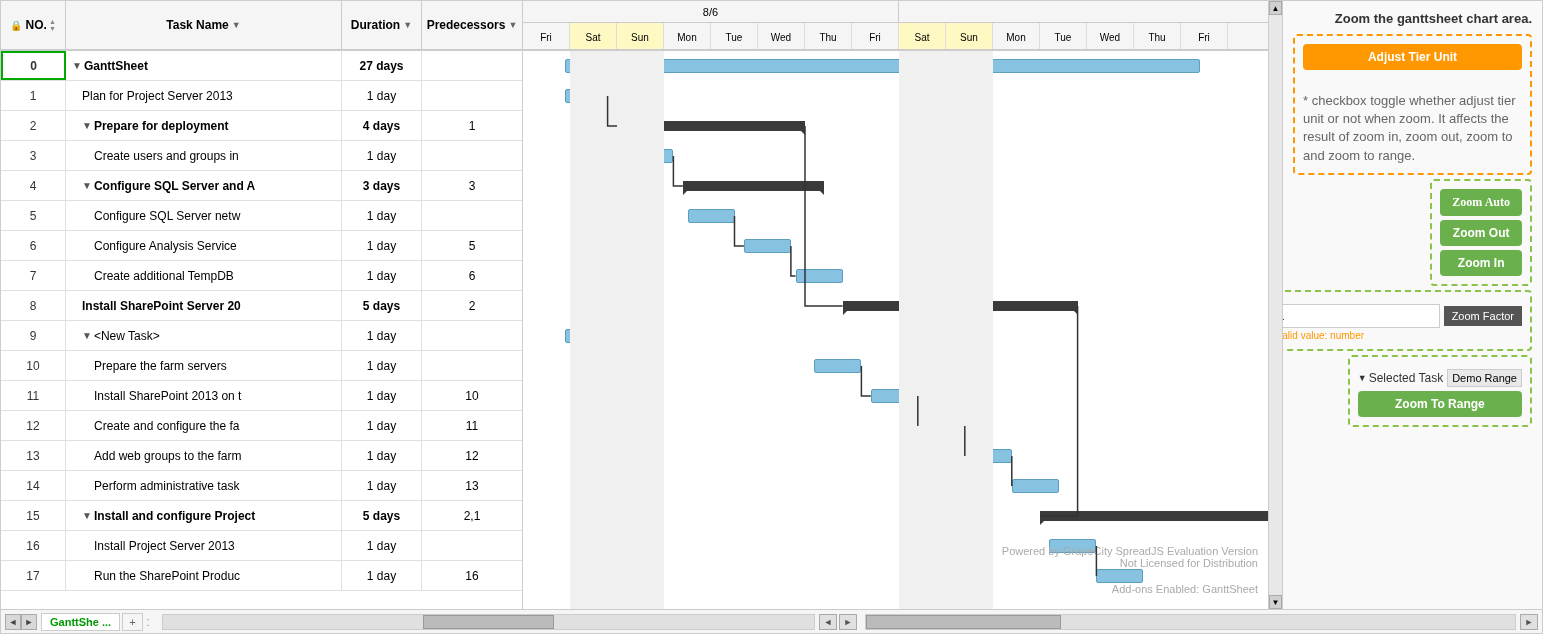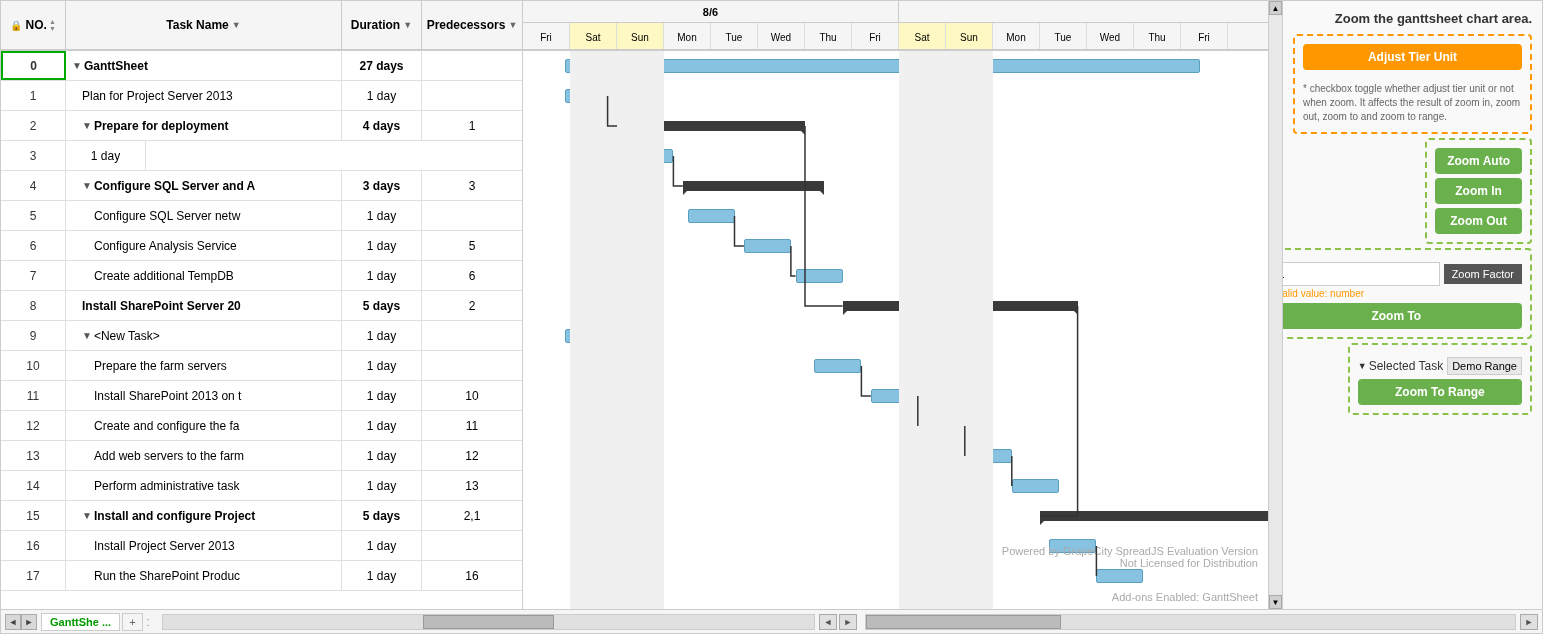--- a/index.html
+++ b/index.html
@@ -42,21 +42,21 @@
     .watermark { position: absolute; bottom: 40px; right: 10px; color: #aaa; font-size: 11px; text-align: right; pointer-events: none; }
     .addon-text { position: absolute; bottom: 10px; right: 10px; color: #aaa; font-size: 11px; text-align: right; pointer-events: none; }
 
     
     .right-panel { width: 260px; border-left: 1px solid #ccc; background: #f9f9f9; padding: 10px; display: flex; flex-direction: column; gap: 4px; overflow-y: auto; flex-shrink: 0; align-items: flex-end; }
     .panel-title { font-size: 13px; font-weight: bold; color: #333; margin-bottom: 4px; }
     .panel-section { border: 2px dashed #8bc34a; padding: 8px; border-radius: 4px; }
     .panel-section.orange-border { border-color: #ff9800; }
     .btn-orange { background: #ff9800; color: white; border: none; padding: 6px 12px; border-radius: 4px; cursor: pointer; font-weight: bold; font-size: 12px; display: block; width: 100%; text-align: center; }
     .btn-green { background: #6ab04c; color: white; border: none; padding: 6px 12px; border-radius: 4px; cursor: pointer; font-size: 12px; display: block; width: 100%; text-align: center; margin-top: 4px; font-weight: bold; }
-    .hint-text { font-size: 10px; color: #666; margin-top: 12px; line-height: 1.4; }
+    .hint-text { font-size: 13px; color: #666; margin-top: 22px; line-height: 1.4; }
     .valid-hint { font-size: 10px; color: #ff9800; margin-top: 2px; }
     .zoom-input-row { display: flex; align-items: center; gap: 4px; margin-top: 4px; }
     .zoom-input { flex: 1; border: 1px solid #ccc; padding: 4px 6px; font-size: 12px; }
     .zoom-factor-label { background: #555; color: white; padding: 4px 8px; font-size: 11px; white-space: nowrap; }
     .zoom-to-range-row { display: flex; align-items: center; gap: 4px; margin-top: 4px; }
     .zoom-to-range-label { font-size: 11px; color: #333; display: flex; align-items: center; gap: 2px; cursor: pointer; }
     .zoom-range-select { flex: 1; border: 1px solid #ccc; padding: 2px 4px; font-size: 11px; background: #f5f5f5; }
 
     
     .bottom-bar { height: 24px; background: #f5f5f5; border-top: 1px solid #ccc; display: flex; align-items: center; padding: 0 4px; }
@@ -130,20 +130,23 @@
             <div class="cell-no">2</div>
             <div class="cell-taskname bold indent1">
               <span class="expand-icon">▼ </span>
               <span>Prepare for deployment</span>
             </div>
             <div class="cell-duration bold">4 days</div>
             <div class="cell-predecessors">1</div>
           </div>
           <div class="grid-row">
             <div class="cell-no">3</div>
+            <div class="cell-taskname indent2">
+              <span>Create users and groups in</span>
+            </div>
             <div class="cell-duration">1 day</div>
             <div class="cell-predecessors"></div>
           </div>
           <div class="grid-row">
             <div class="cell-no">4</div>
             <div class="cell-taskname bold indent1">
               <span class="expand-icon">▼ </span>
               <span>Configure SQL Server and A</span>
             </div>
             <div class="cell-duration bold">3 days</div>
@@ -210,21 +213,21 @@
             <div class="cell-no">12</div>
             <div class="cell-taskname indent2">
               <span>Create and configure the fa</span>
             </div>
             <div class="cell-duration">1 day</div>
             <div class="cell-predecessors">11</div>
           </div>
           <div class="grid-row">
             <div class="cell-no">13</div>
             <div class="cell-taskname indent2">
-              <span>Add web servers to the farm</span>
+              <span>Add web groups to the farm</span>
             </div>
             <div class="cell-duration">1 day</div>
             <div class="cell-predecessors">12</div>
           </div>
           <div class="grid-row">
             <div class="cell-no">14</div>
             <div class="cell-taskname indent2">
               <span>Perform administrative task</span>
             </div>
             <div class="cell-duration">1 day</div>
@@ -256,21 +259,21 @@
             <div class="cell-predecessors">16</div>
           </div>
         </div>
     </div>
 
     <div class="gantt-wrapper">
       <div class="gantt-main">
 
         <div class="gantt-header" id="gantt-header">
           <div class="h-top" id="gantt-header-top">
-              <div class="date-group" style="width: 376px; font-weight: bold;">8/6</div>
+              <div class="date-group" style="width: 376px;">8/6</div>
             </div>
           <div class="h-bottom" id="gantt-header-bottom">
               <div class="day-cell" style="width: 47px;">Fri</div>
               <div class="day-cell weekend" style="width: 47px;">Sat</div>
               <div class="day-cell weekend" style="width: 47px;">Sun</div>
               <div class="day-cell" style="width: 47px;">Mon</div>
               <div class="day-cell" style="width: 47px;">Tue</div>
               <div class="day-cell" style="width: 47px;">Wed</div>
               <div class="day-cell" style="width: 47px;">Thu</div>
               <div class="day-cell" style="width: 47px;">Fri</div>
@@ -309,21 +312,21 @@
             </div>
             <div style="position: absolute; left: 103.4px; top: 98px; width: 47px; height: 14px; background: rgb(135, 195, 224); border: 1px solid rgb(90, 159, 192); border-radius: 2px; pointer-events: none;"></div>
             <div style="position: absolute; left: 94px; top: 70px; width: 188px; height: 10px; background: rgb(58, 58, 58); pointer-events: none;">
               <div style="position: absolute; left: 0px; bottom: -4px; width: 0px; height: 0px; border-style: solid; border-width: 5px 5px 0px 0px; border-color: rgb(58, 58, 58) transparent transparent;"></div>
               <div style="position: absolute; right: 0px; bottom: -4px; width: 0px; height: 0px; border-style: solid; border-width: 5px 0px 0px 5px; border-color: rgb(58, 58, 58) transparent transparent;"></div>
             </div>
             <div style="position: absolute; left: 42.3px; top: 38px; width: 42.3px; height: 14px; background: rgb(135, 195, 224); border: 1px solid rgb(90, 159, 192); border-radius: 2px; pointer-events: none;"></div>
             <div style="position: absolute; left: 42.3px; top: 8px; width: 634.5px; height: 14px; background: rgb(135, 195, 224); border: 1px solid rgb(90, 159, 192); border-radius: 2px; pointer-events: none;"></div>
           <div class="watermark" style="white-space: pre-line;">Powered by GrapeCity SpreadJS Evaluation Version
 Not Licensed for Distribution</div>
-          <div class="addon-text" style="bottom: 6px;">Add-ons Enabled: GanttSheet</div>
+          <div class="addon-text" style="bottom: 14px;">Add-ons Enabled: GanttSheet</div>
         <div class="weekend-stripe" style="left: 47px; width: 47px; top: 0px; bottom: 0px; position: absolute; background: rgb(240, 240, 240); pointer-events: none;"></div>
             <div class="weekend-stripe" style="left: 94px; width: 47px; top: 0px; bottom: 0px; position: absolute; background: rgb(240, 240, 240); pointer-events: none;"></div>
             <div class="weekend-stripe" style="left: 376px; width: 47px; top: 0px; bottom: 0px; position: absolute; background: rgb(240, 240, 240); pointer-events: none;"></div>
             <div class="weekend-stripe" style="left: 423px; width: 47px; top: 0px; bottom: 0px; position: absolute; background: rgb(240, 240, 240); pointer-events: none;"></div>
             <svg style="position: absolute; top: 0px; left: 0px; width: 100%; height: 100%; pointer-events: none; overflow: visible;">
               <polyline points="84.60000000000001,45 84.60000000000001,75 94,75" stroke="#333" stroke-width="1.5" fill="none"></polyline>
               <polyline points="150.4,105 150.4,135 159.79999999999998,135" stroke="#333" stroke-width="1.5" fill="none"></polyline>
               <polyline points="211.5,165 211.5,195 220.9,195" stroke="#333" stroke-width="1.5" fill="none"></polyline>
               <polyline points="267.9,195 267.9,225 272.59999999999997,225" stroke="#333" stroke-width="1.5" fill="none"></polyline>
               <polyline points="282,75 282,255 319.59999999999997,255" stroke="#333" stroke-width="1.5" fill="none"></polyline>
@@ -345,32 +348,31 @@
 
     <div class="right-panel">
       <div class="panel-title">Zoom the ganttsheet chart area.</div>
 
       <div class="panel-section orange-border">
         <button class="btn-orange">Adjust Tier Unit</button>
         <div class="hint-text">* checkbox toggle whether adjust tier unit or not when zoom. It affects the result of zoom in, zoom out, zoom to and zoom to range.</div>
       </div>
 
       <div class="panel-section">
-        <button class="btn-green" style="margin-top:0;">Zoom Auto</button>
+        <button class="btn-green" style="margin-top:0;font-family:Liberation Serif, serif;">Zoom Auto</button>
+        <button class="btn-green">Zoom Out</button>
         <button class="btn-green">Zoom In</button>
-        <button class="btn-green">Zoom Out</button>
       </div>
 
       <div class="panel-section">
         <div class="zoom-input-row">
           <input class="zoom-input" type="text" value="1" style="">
           <span class="zoom-factor-label">Zoom Factor</span>
         </div>
         <div class="valid-hint">* valid value: number</div>
-        <button class="btn-green">Zoom To</button>
       </div>
 
       <div class="panel-section">
         <div class="zoom-to-range-row">
           <span class="zoom-to-range-label">
             <span style="font-size:9px;">▼</span>
             <span>Selected Task</span>
           </span>
           <span class="zoom-range-select" style="padding: 2px 4px; border: 1px solid #ccc; background: #e8e8e8; font-size:11px;">Demo Range</span>
         </div>

